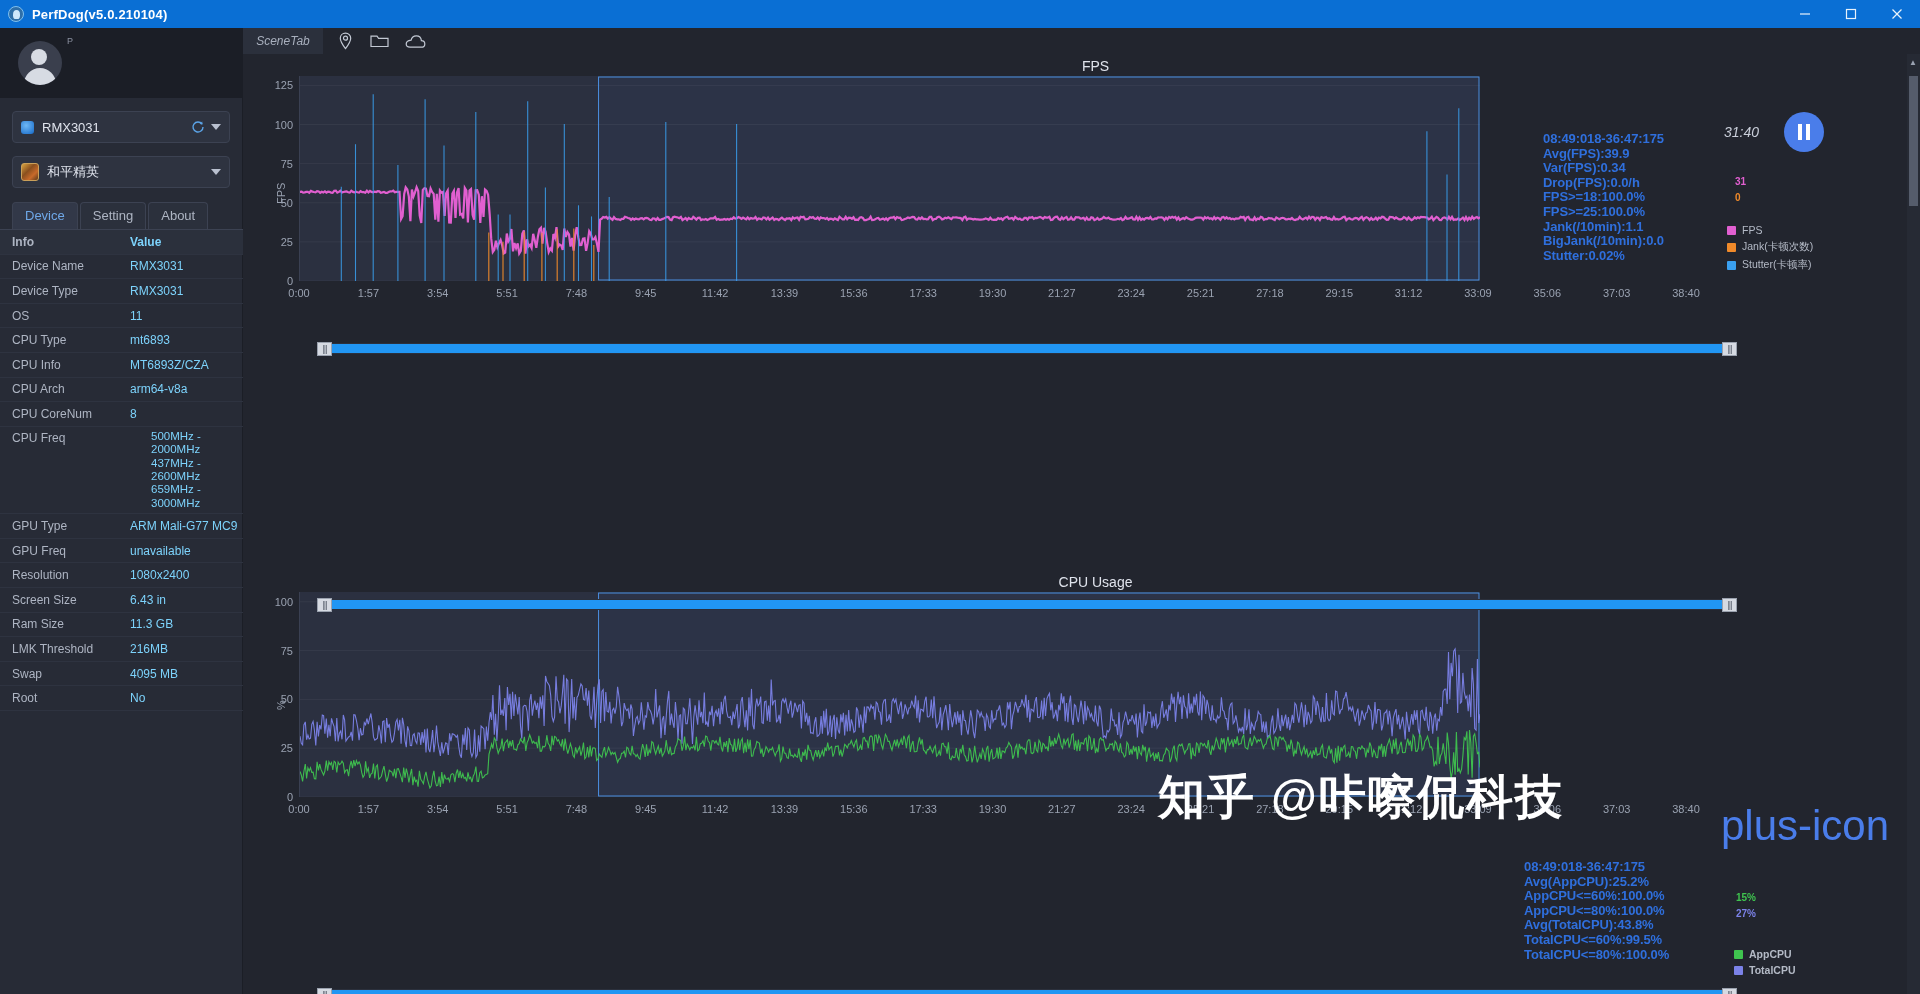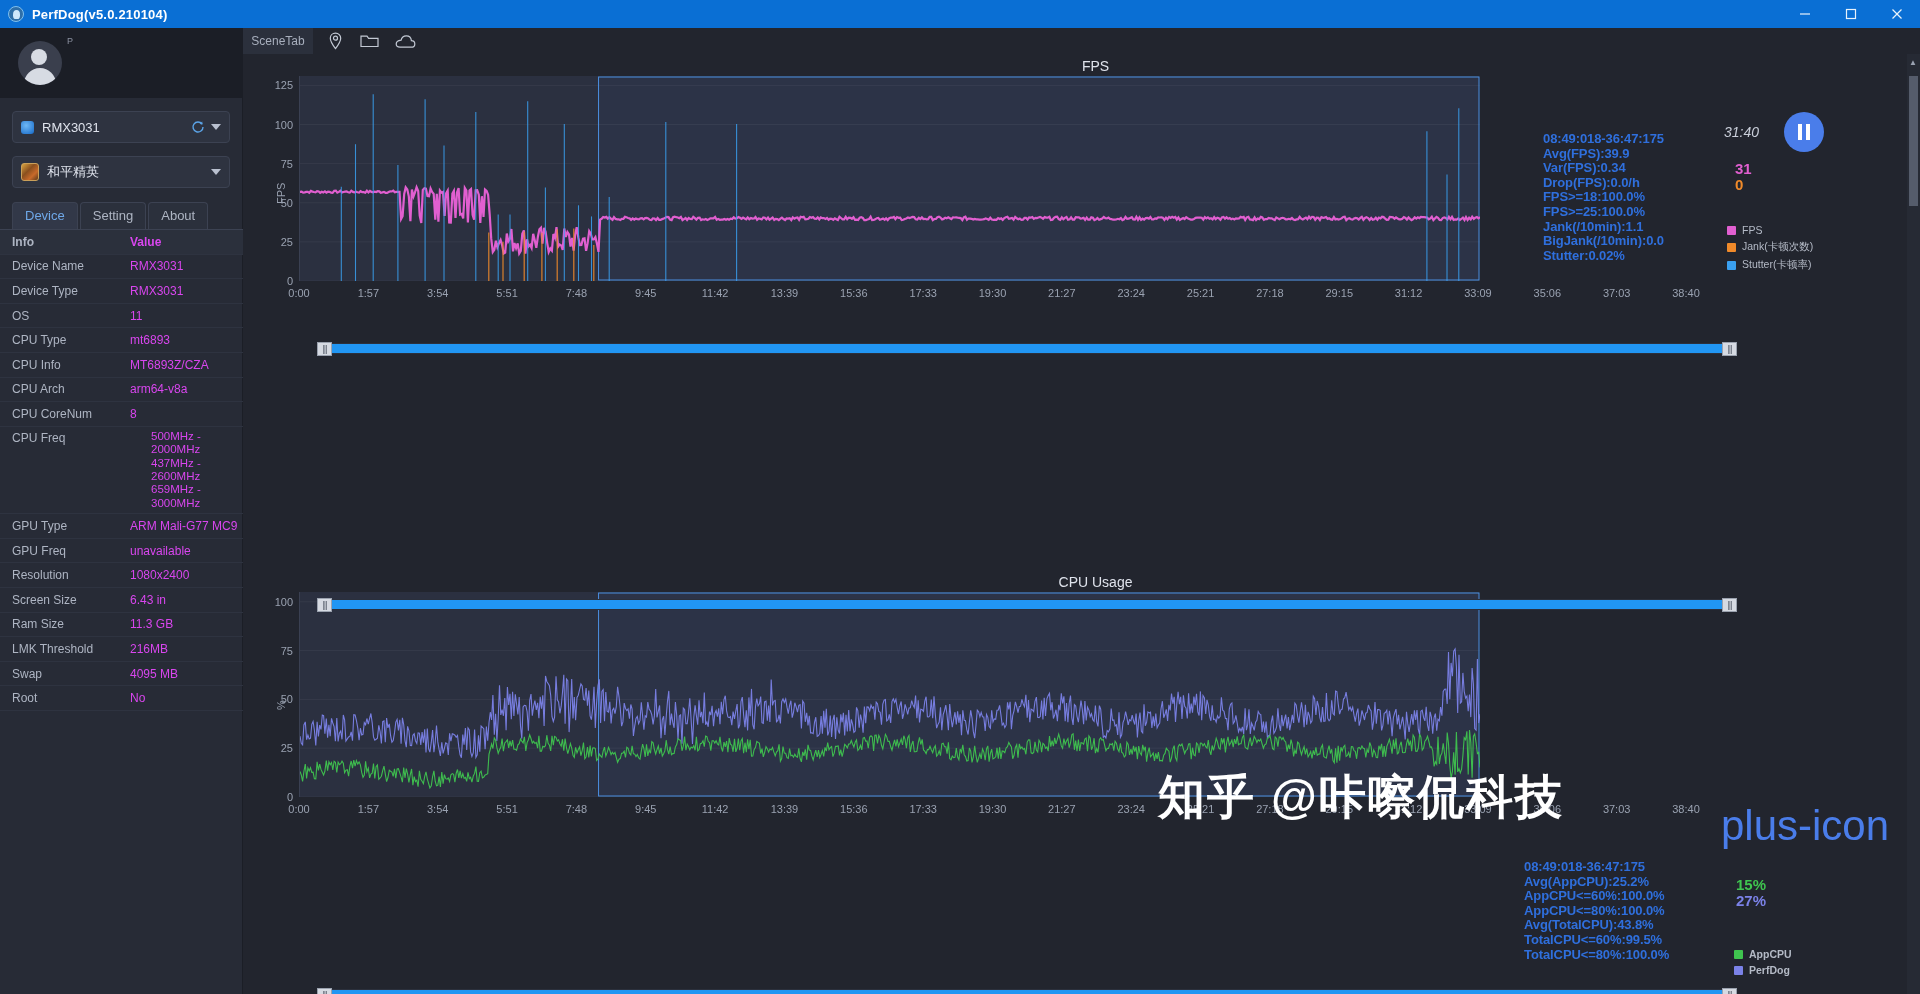--- a/index.html
+++ b/index.html
@@ -86,34 +86,34 @@
     border: 1px solid #3c4252; border-bottom: none;
     border-radius: 4px 4px 0 0; background: #2b303c; margin-right: 2px;
   }
   .tab.active { color: #6fa8e8; background: #323848; }
 
   #info-table { width: 243px; border-top: 1px solid #3c4252; }
   .itrow { display: flex; height: 24.6px; align-items: center; font-size: 12px;
            border-bottom: 1px solid #2e3340; }
   .itrow.header { background: #2b303c; font-weight: bold; color: #d5d9e2; }
   .itrow .k { width: 126px; padding-left: 12px; color: #aeb5c3; overflow: hidden; white-space: nowrap;}
-  .itrow .v { flex: 1; padding-left: 4px; color: #d946ef; overflow: hidden; white-space: nowrap; }
+  .itrow .v { flex: 1; padding-left: 4px; color: #7dd3fc; overflow: hidden; white-space: nowrap; }
   .itrow.tall { height: auto; min-height: 24.6px; align-items: flex-start; padding: 3px 0; gap: 21px;}
   .itrow.tall .v { white-space: pre-line; line-height: 13.4px; font-size: 11.5px; }
   .itrow.tall .k { padding-top: 1px; }
   .itrow.highlight .k, .itrow.highlight .v { color: #7fa8d8; }
 
   
   #scenebar {
     position: absolute; left: 243px; top: 28px; width: 1677px; height: 26px;
     background: #22252e; display: flex; align-items: stretch;
   }
   #scene-tab-label {
-    width: 70px; display: flex; align-items: center; justify-content: center;
-    font-size: 12px; color: #a8afbd; background: #2b303c;
+    width: 80px; display: flex; align-items: center; justify-content: center;
+    font-size: 12px; color: #a8afbd; background: #2b303c; font-style: italic;
   }
   #label-bar {
     flex: 1; background: #b5636f; display: flex; align-items: center; justify-content: center;
     font-size: 12px; color: #f3e8ea; margin: 1px 2px;
   }
   #scene-icons { display: flex; align-items: center; gap: 16px; padding: 0 18px 0 14px; }
   #scene-icons .sico { color: #c3c9d4; }
 
   
   #charts {
@@ -141,21 +141,21 @@
     position: absolute; font-size: 11px; color: #9aa2b1; transform: translateX(-50%);
   }
   .overlaytxt {
     position: absolute; font-size: 13px; line-height: 14.6px; color: #2f6fdd;
     white-space: pre-line; font-weight: bold; letter-spacing: -0.1px;
   }
   .legendbox { position: absolute; font-size: 10.5px; }
   .legendrow { display: flex; align-items: center; margin-bottom: 4px; }
   .legendrow .sw { width: 9px; height: 9px; margin-right: 6px; border-radius: 1px; }
   .legendrow .lb { color: #b4bac6; }
-  .rightval { position: absolute; font-size: 15px; font-weight: bold; }
+  .rightval { position: absolute; font-size: 10px; font-weight: bold; margin-top: 16px; }
 
   
   .scrollstrip {
     position: absolute; height: 11px; background: #2b303c;
     display: flex; align-items: center;
   }
   .scrollstrip .track { position:absolute; left:0; right:0; top:3px; height:5px; background:#2f3542; }
   .scrollstrip .thumb { position: absolute; top: 1px; height: 9px; background: #2196f3; }
   .scrollstrip .grip {
     position: absolute; top: -1px; width: 15px; height: 14px; background: #d6dae2;
@@ -497,21 +497,21 @@
 TotalCPU&lt;=80%:100.0%</div>
     <div class="rightval" style="left:1479px;top:306px;color:#3fc44f;">15%</div>
     <div class="rightval" style="left:1479px;top:322px;color:#7b82e8;">27%</div>
     <div class="legendbox" id="legend-cpu" style="left:1477px;top:378px;font-weight:bold;">
         <div class="legendrow">
           <span class="sw" style="background: rgb(63, 196, 79);"></span>
           <span class="lb">AppCPU</span>
         </div>
         <div class="legendrow">
           <span class="sw" style="background: rgb(123, 130, 232);"></span>
-          <span class="lb">PerfDog</span>
+          <span class="lb">TotalCPU</span>
         </div>
       </div>
   </div>
 
   <div class="watermark" style="left:901px;top:712px;">知乎 @咔嚓侃科技</div>
   <div class="plusicon" style="left:1464px;top:748px;">plus-icon</div>
 <div class="scrollstrip" style="left: 60px; width: 1420px; top: 289px;">
       <div class="track"></div>
       <div class="thumb" style="left:10px;right:10px;"></div>
       <div class="grip" style="left:0px;">|||</div>

